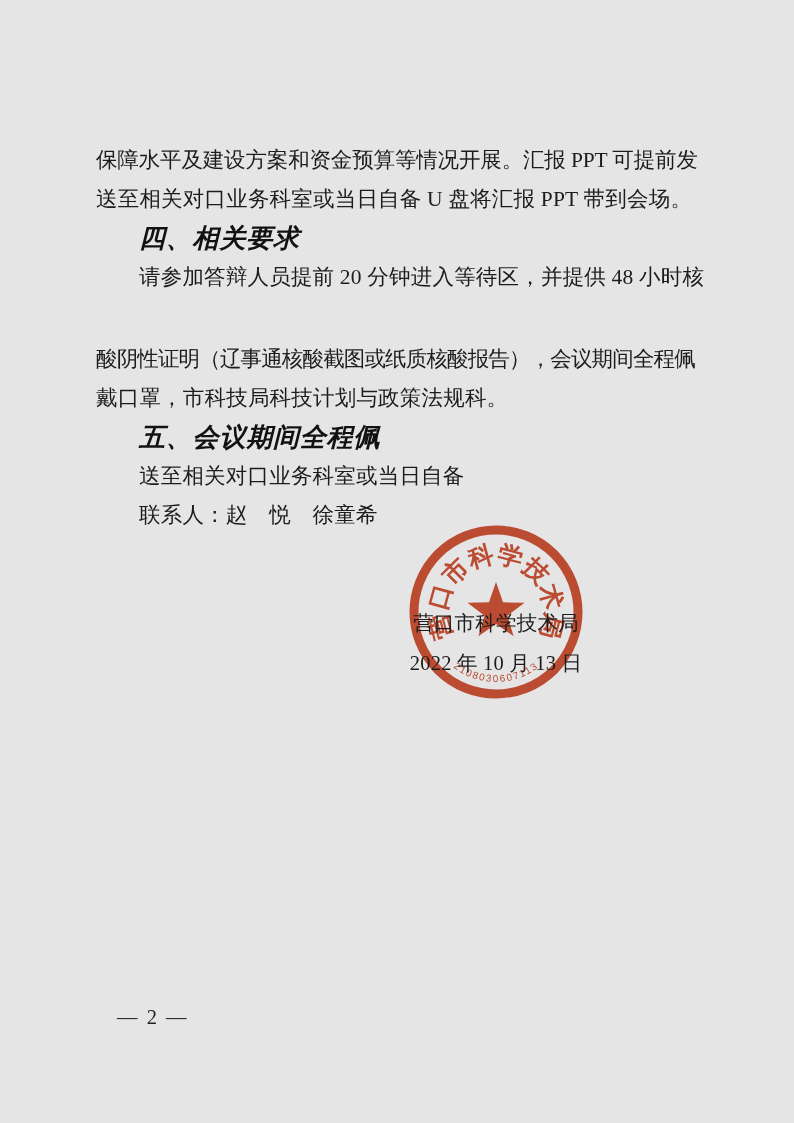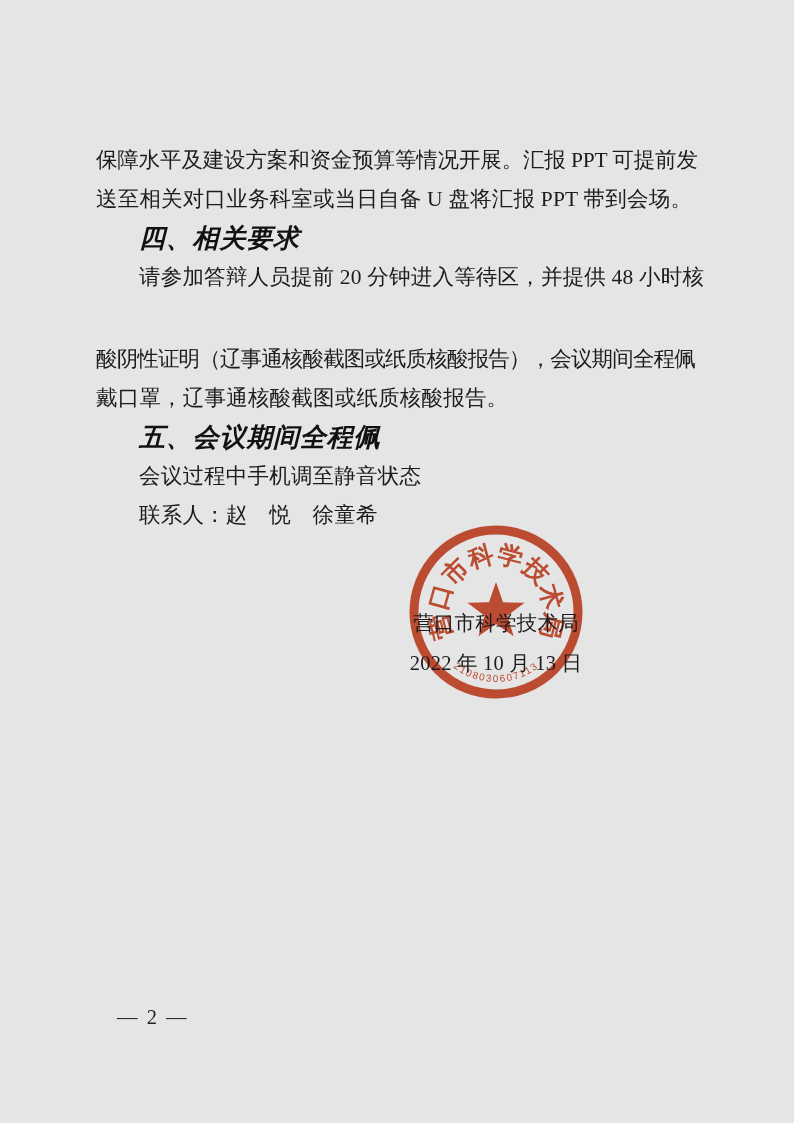--- a/index.html
+++ b/index.html
@@ -43,23 +43,23 @@
 <body>
 
 <div class="page">
 
   <div class="body-text">
     <div class="line t0">保障水平及建设方案和资金预算等情况开展。汇报 PPT 可提前发</div>
     <div class="line">送至相关对口业务科室或当日自备 U 盘将汇报 PPT 带到会场。</div>
     <div class="line heading indent">四、相关要求</div>
     <div class="line indent">请参加答辩人员提前 20 分钟进入等待区，并提供 48 小时核</div>
     <div class="line t4">酸阴性证明（辽事通核酸截图或纸质核酸报告），会议期间全程佩</div>
-    <div class="line">戴口罩，辽事通核酸截图或纸质核酸报告。</div>
+    <div class="line">戴口罩，市科技局科技计划与政策法规科。</div>
     <div class="line heading indent">五、会议期间全程佩</div>
-    <div class="line indent">会议过程中手机调至静音状态</div>
+    <div class="line indent">送至相关对口业务科室或当日自备</div>
     <div class="line indent">联系人：赵　悦　徐童希</div>
   </div>
 
   <div class="signoff">
     <div class="org">营口市科学技术局</div>
     <div class="date">2022 年 10 月 13 日</div>
   </div>
 
   <svg class="seal" viewBox="0 0 180 180">
     <defs>

